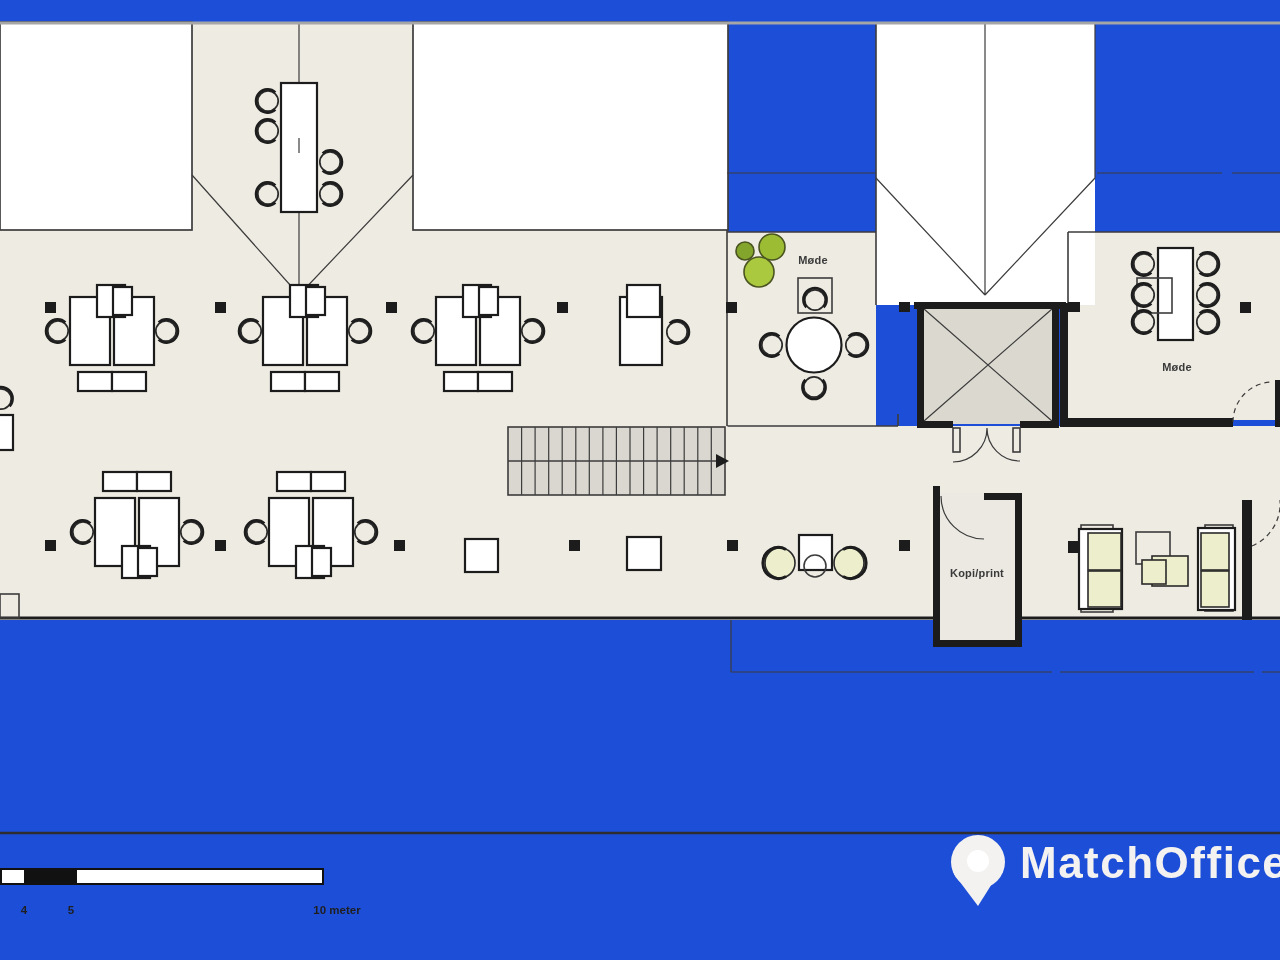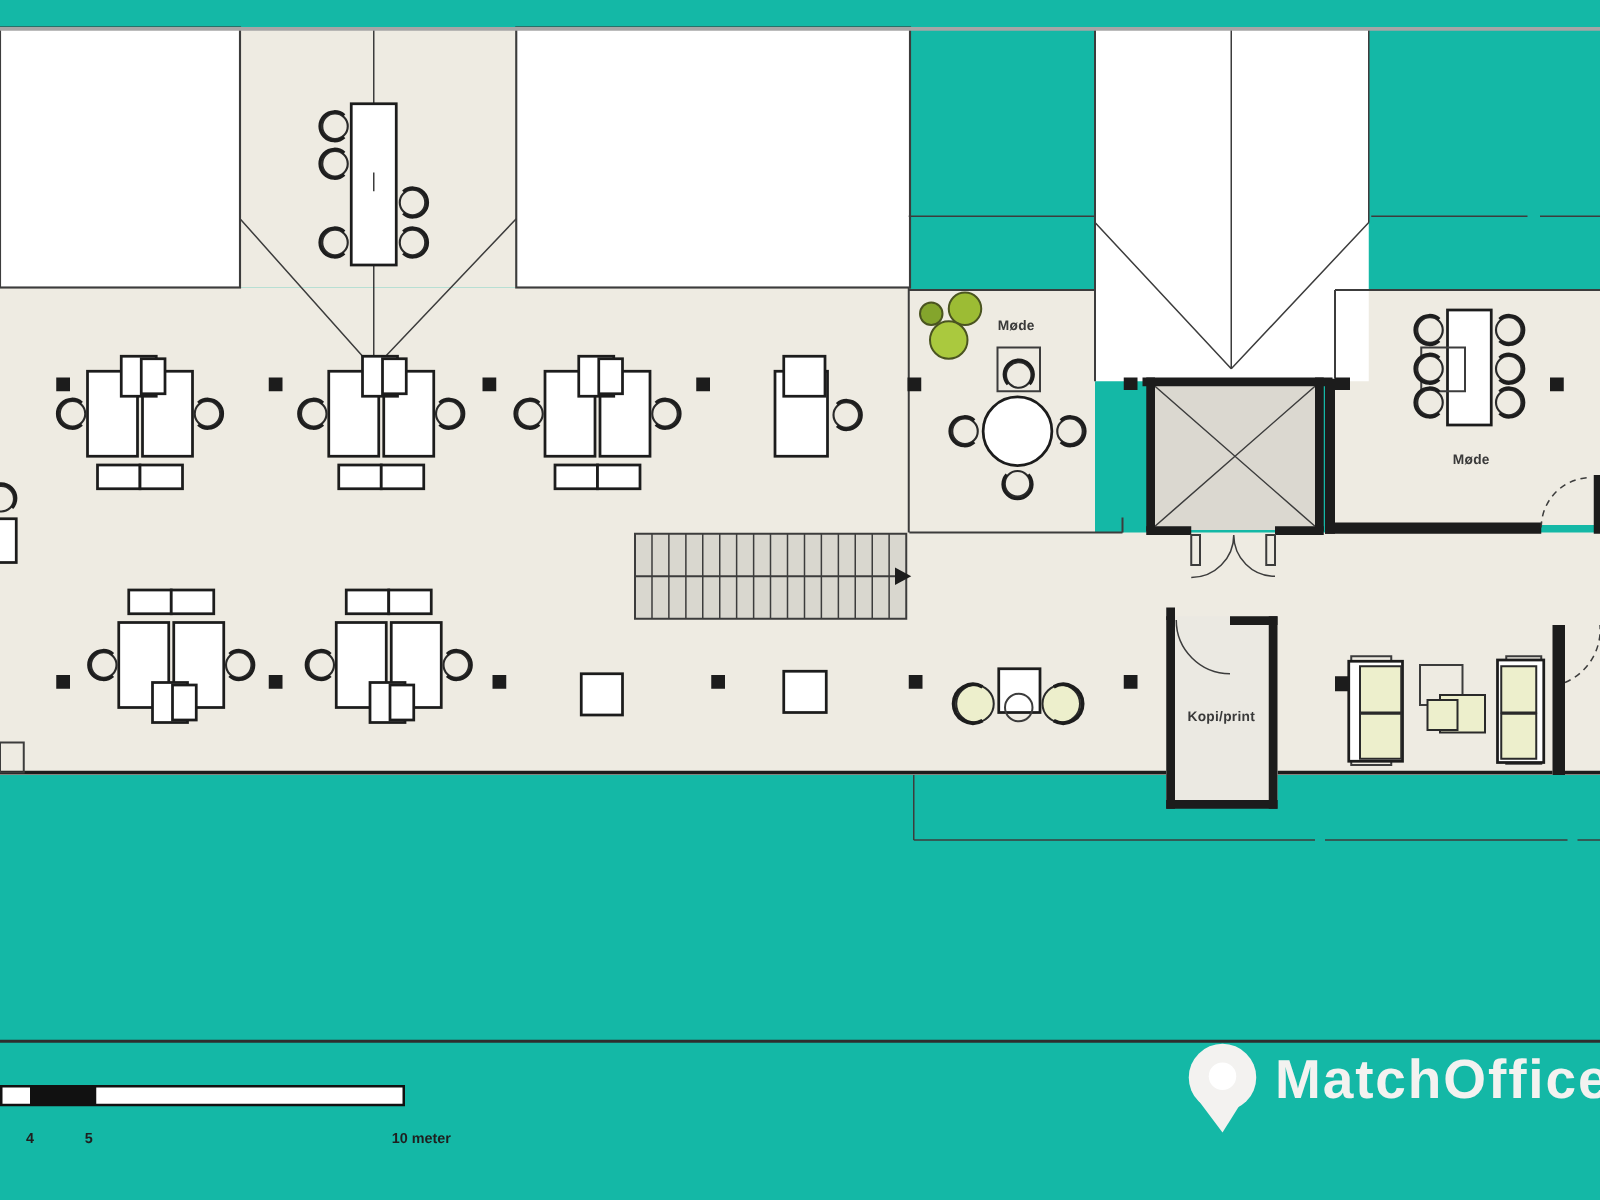--- a/index.html
+++ b/index.html
@@ -1,16 +1,16 @@
 <!DOCTYPE html>
 <html style="--floor: #eeebe2; --room_white: #ffffff; --wall: #1c1c1c; --line: #3c3c3c; --top_line: #a6a6a6; --elevator: #dbd8d0; --stairs: #d9d7cf; --kopi_floor: #ebe9e2; --plant_dark: #84a52c; --plant_mid: #9cbc34; --plant_light: #aac93e; --cushion: #edefcc; --label_text: #3a3a3a; --watermark: #f3f2f0;"><head>
 <meta charset="utf-8">
 <style>
   html,body{margin:0;padding:0;background:#fff;}
-  .page{width:1280px;height:960px;position:relative;background:#14b8a6;overflow:hidden;}
+  .page{width:1280px;height:960px;position:relative;background:#1d4ed8;overflow:hidden;}
   svg{display:block;}
   
   .flr{fill:var(--floor);}
   .wht{fill:var(--room_white);stroke:var(--line);stroke-width:1.7;}
   .whtn{fill:var(--room_white);}
   .tl{stroke:var(--line);stroke-width:1.6;fill:none;}
   .tl2{stroke:var(--line);stroke-width:1.2;fill:none;}
   .dash{stroke-dasharray:5 4;}
   .bm{stroke:var(--wall);stroke-width:3;fill:none;}
   .wall{fill:var(--wall);}

